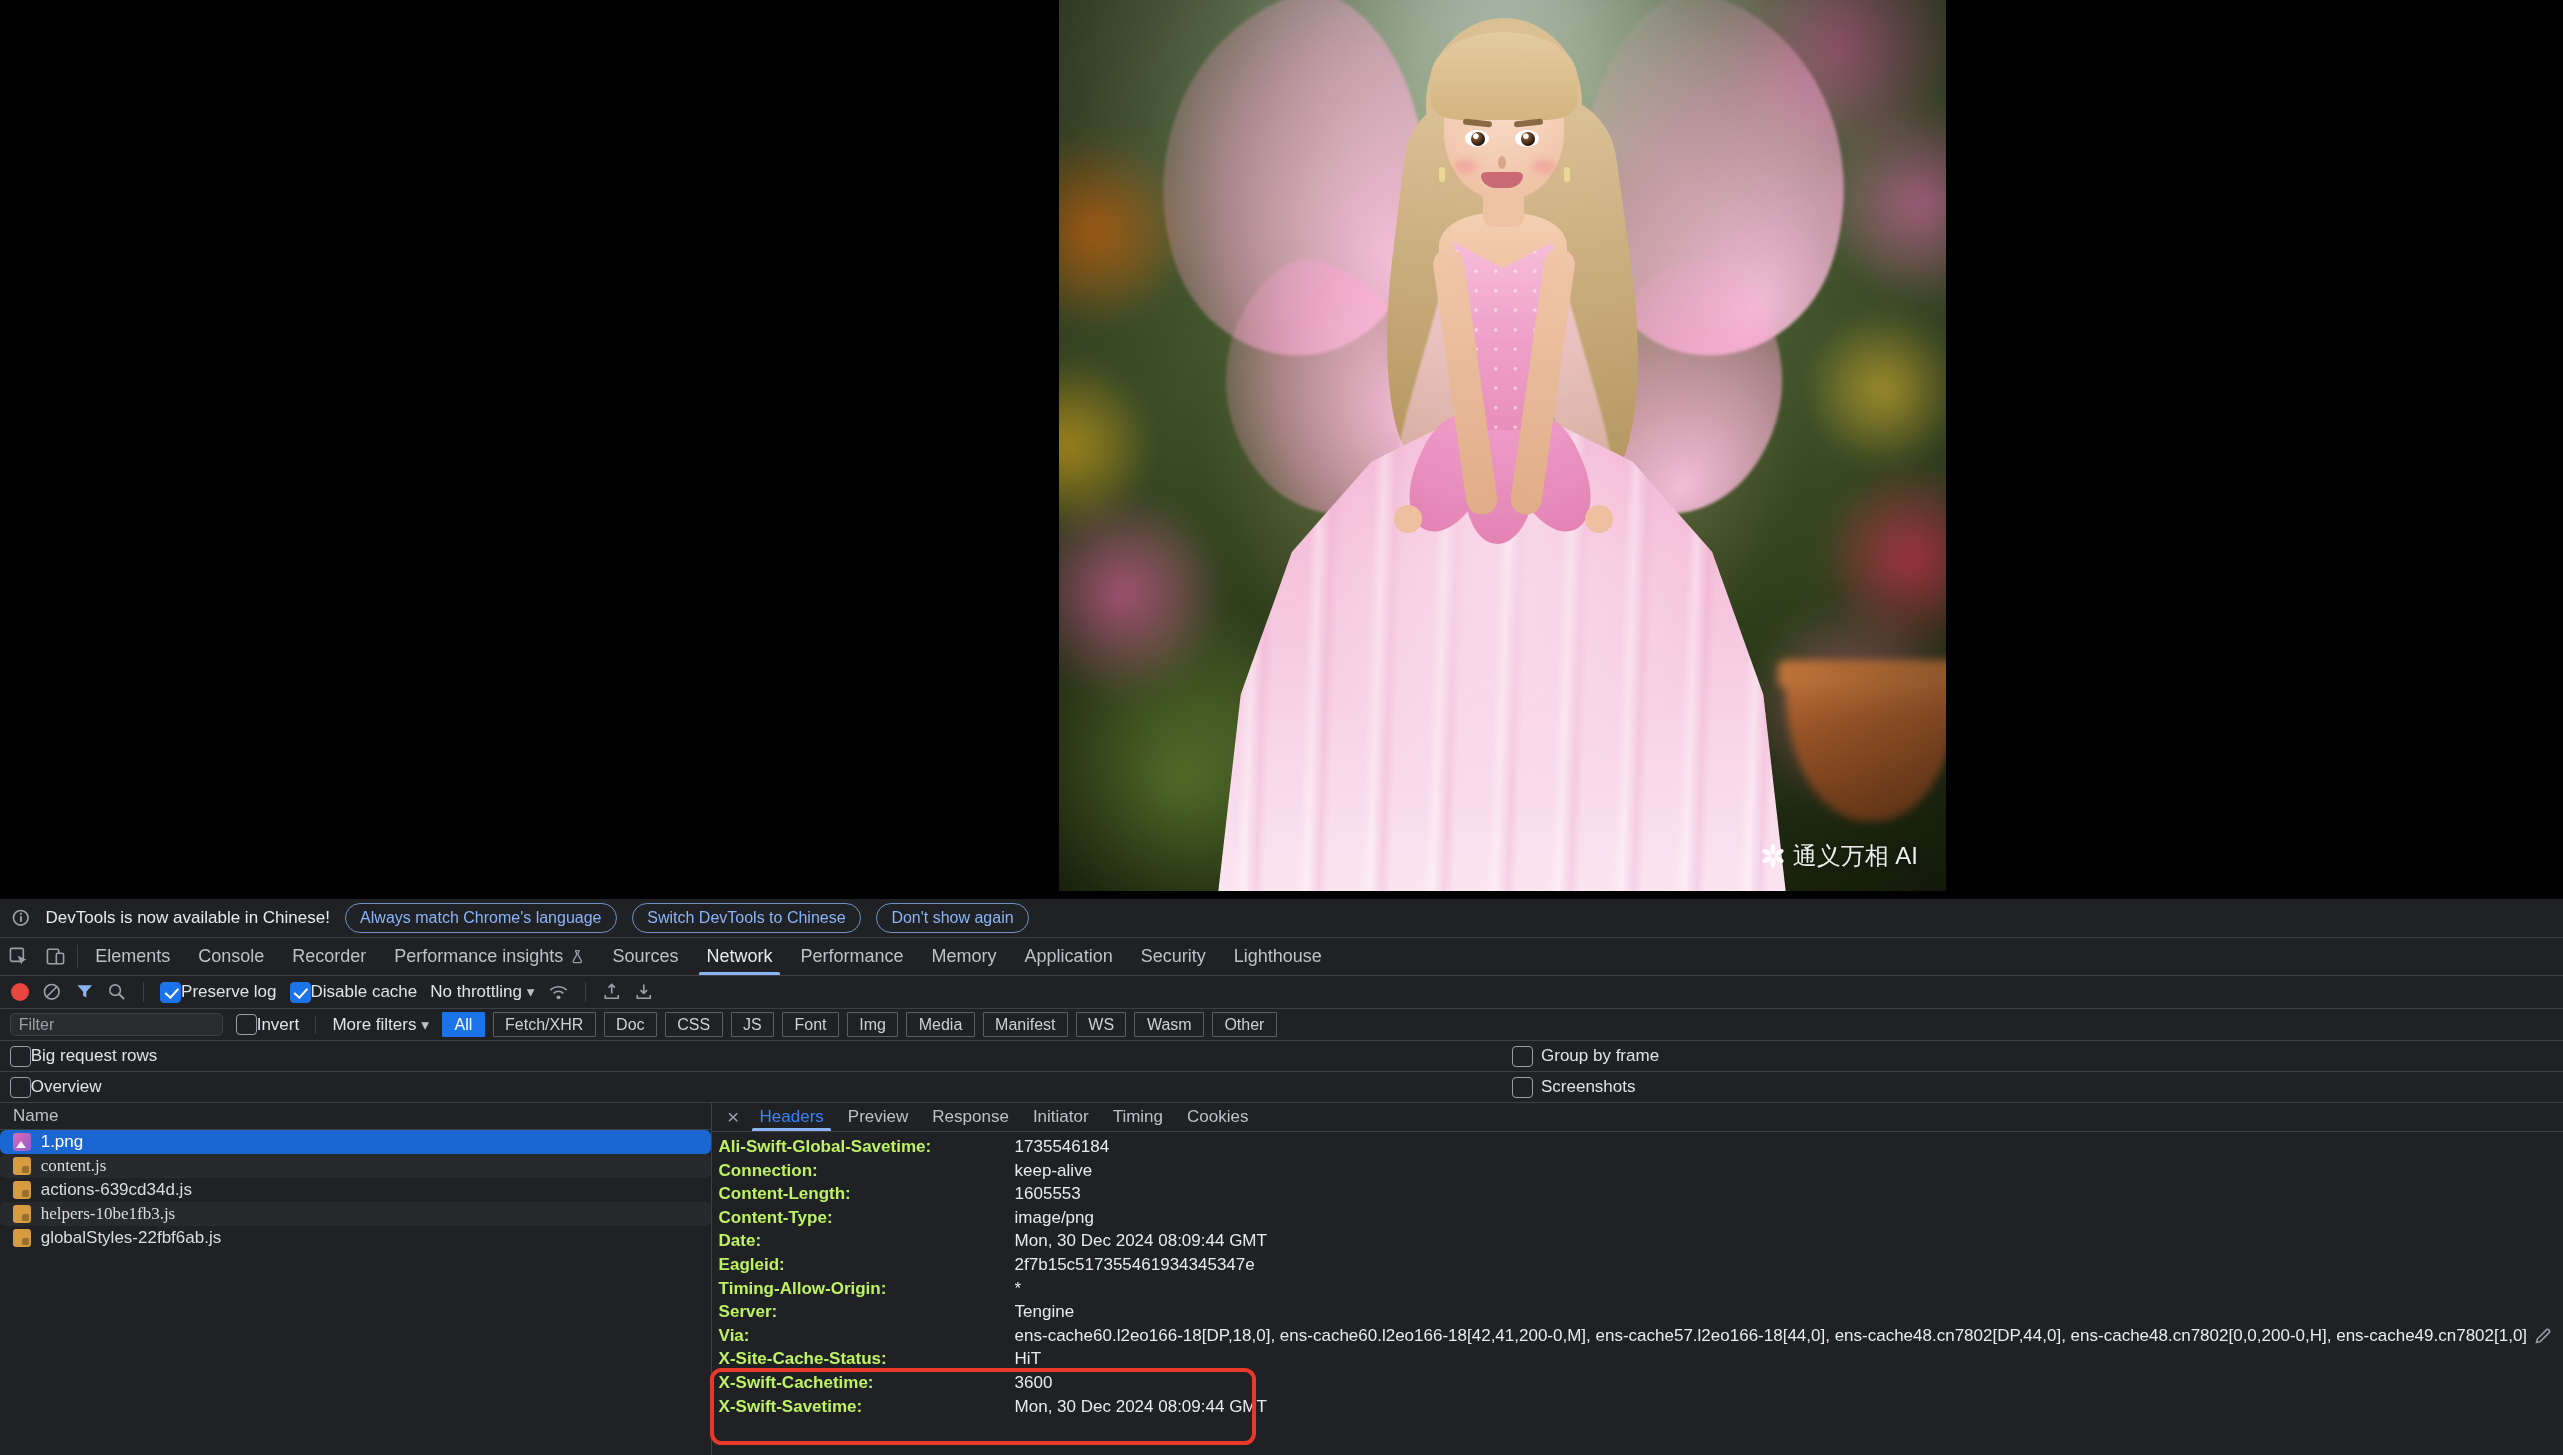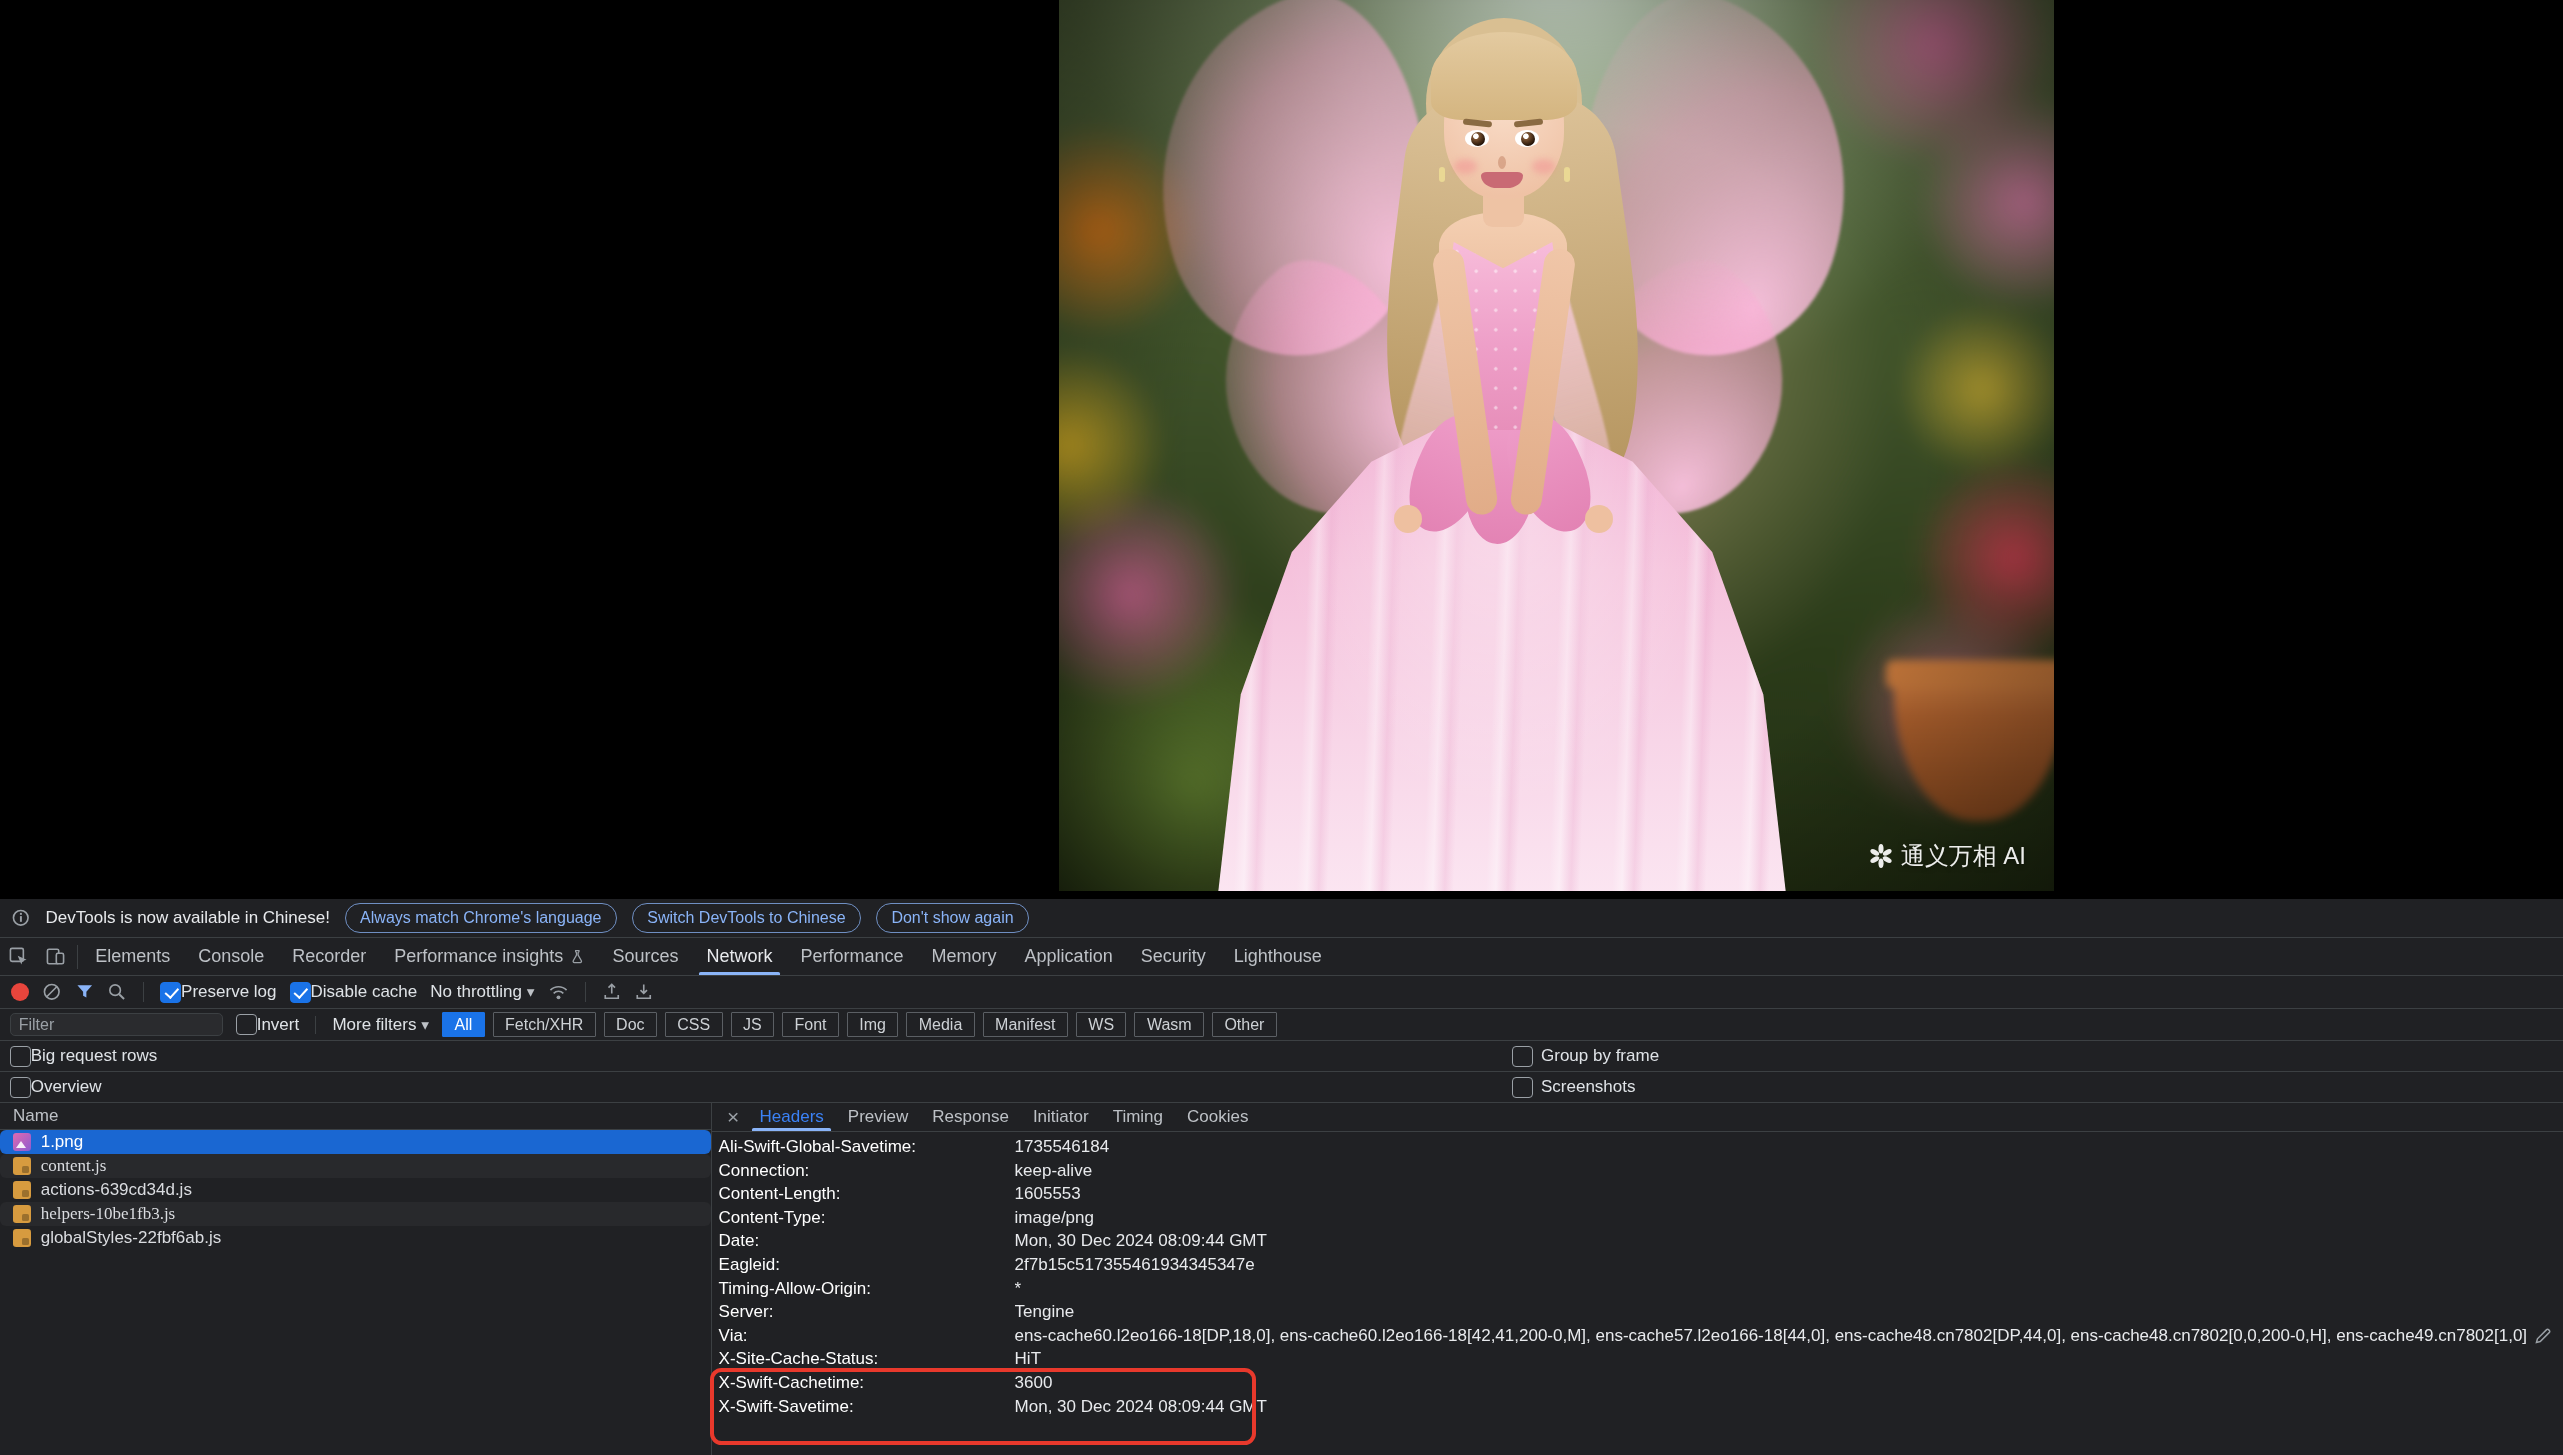--- a/index.html
+++ b/index.html
@@ -1,21 +1,21 @@
 <!DOCTYPE html>
 <html style="font-size:13px"><head>
 <meta charset="utf-8">
 <style>
   * { margin:0; padding:0; box-sizing:border-box; }
   html,body { width:2563px; height:1455px; background:#000; overflow:hidden;
               font-family:"Liberation Sans", sans-serif; }
 
   
   .webpage { position:absolute; left:0; top:0; width:2563px; height:899px; background:#000; }
-  .hero { position:absolute; left:1059px; top:0; width:995px; height:891px; overflow:hidden; background:#20281a; }
+  .hero { position:absolute; left:1059px; top:0; width:887px; height:891px; overflow:hidden; background:#20281a; }
   .hero .bg {
     position:absolute; inset:-24px;
     background:
       radial-gradient(circle at 50% -4%, rgba(238,248,240,.95), rgba(190,210,175,.35) 26%, rgba(0,0,0,0) 44%),
       radial-gradient(circle at 86% 7%, rgba(216,95,158,.85), rgba(0,0,0,0) 10%),
       radial-gradient(circle at 95% 24%, rgba(238,140,190,.8), rgba(0,0,0,0) 9%),
       radial-gradient(circle at 91% 44%, rgba(224,190,74,.7), rgba(0,0,0,0) 8%),
       radial-gradient(circle at 94% 62%, rgba(204,64,88,.8), rgba(0,0,0,0) 9%),
       radial-gradient(circle at 88% 78%, rgba(226,120,160,.6), rgba(0,0,0,0) 10%),
       radial-gradient(circle at 6% 27%, rgba(218,124,40,.85), rgba(0,0,0,0) 9%),
@@ -158,21 +158,21 @@
   .rightpane { flex:1; position:relative; display:flex; flex-direction:column; }
   .dtabs { height:29px; display:flex; align-items:stretch; border-bottom:0.8px solid #3c4043; padding-left:6.5px; }
   .closeicon { width:29px; display:flex; align-items:center; justify-content:center; color:#9aa0a6; font-size:21px; }
   .closeicon::after { content:"×"; }
   .dtab { display:flex; align-items:center; padding:0 12px; color:#bdc1c6; font-size:17px; position:relative; }
   .dtab.active { color:#3b82f6; }
   .dtab.active::after { content:""; position:absolute; left:4.9px; right:4.9px; bottom:0; height:3.2px; background:#8ab4f8; border-radius:1.6px 1.6px 0 0; }
 
   .hlist { padding-top:3.2px; }
   .hrow { height:23.6px; display:flex; align-items:center; padding-left:6.5px; white-space:nowrap; }
-  .hname { width:296px; flex:0 0 auto; color:#ffffff; font-size:17px; }
+  .hname { width:296px; flex:0 0 auto; color:#bef264; font-size:17px;font-weight:bold; }
   .hval  { color:#e8eaed; font-size:17px; overflow:hidden; text-overflow:clip; flex:1; }
   .hrow .editpencil { margin-left:6.5px; margin-right:11.4px; flex:0 0 auto; }
 
   .redbox { position:absolute; left:-2.4px; top:265px; width:546px; height:77px;
     border:4px solid #e8392c; border-radius:11.4px; pointer-events:none; }
 
   svg.icon { display:block; }
 </style>
 </head>
 <body>

